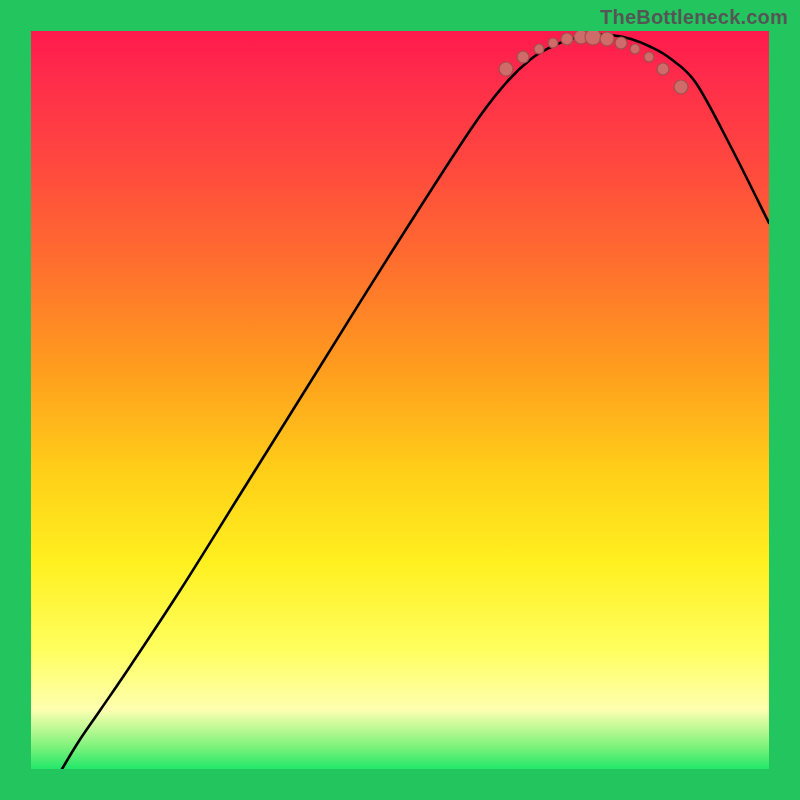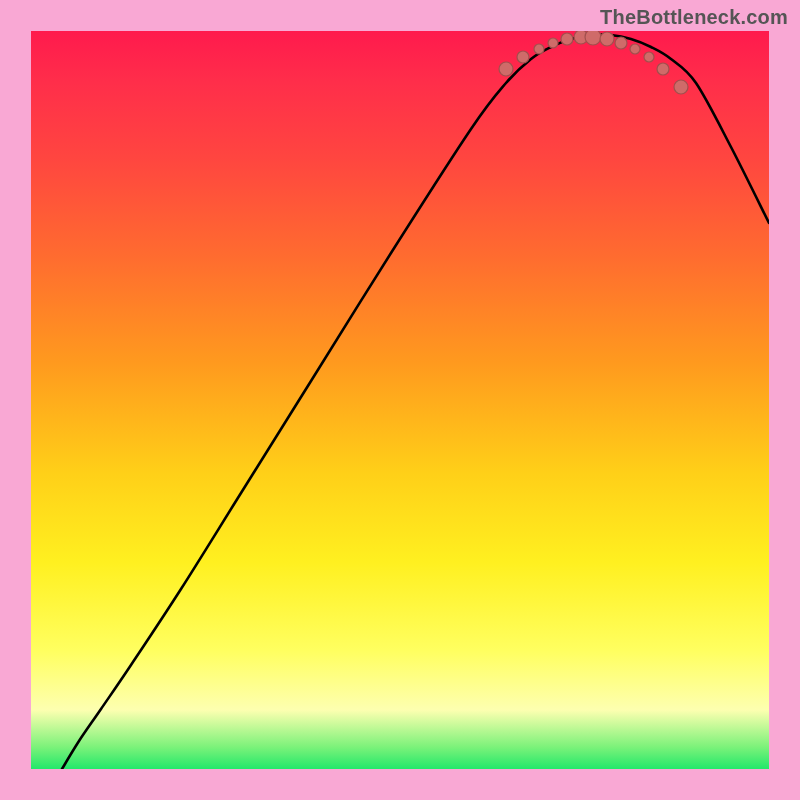--- a/index.html
+++ b/index.html
@@ -8,21 +8,21 @@
     width: 800px;
     height: 800px;
     background: #000;
     overflow: hidden;
     font-family: Arial, Helvetica, sans-serif;
   }
   .frame {
     position: relative;
     width: 800px;
     height: 800px;
-    background: #f9a8d4;
+    background: #22c55e;
   }
   .watermark {
     position: absolute;
     top: 6px;
     right: 12px;
     color: #555;
     font-size: 20px;
     font-weight: 600;
     letter-spacing: 0.2px;
     z-index: 30;

